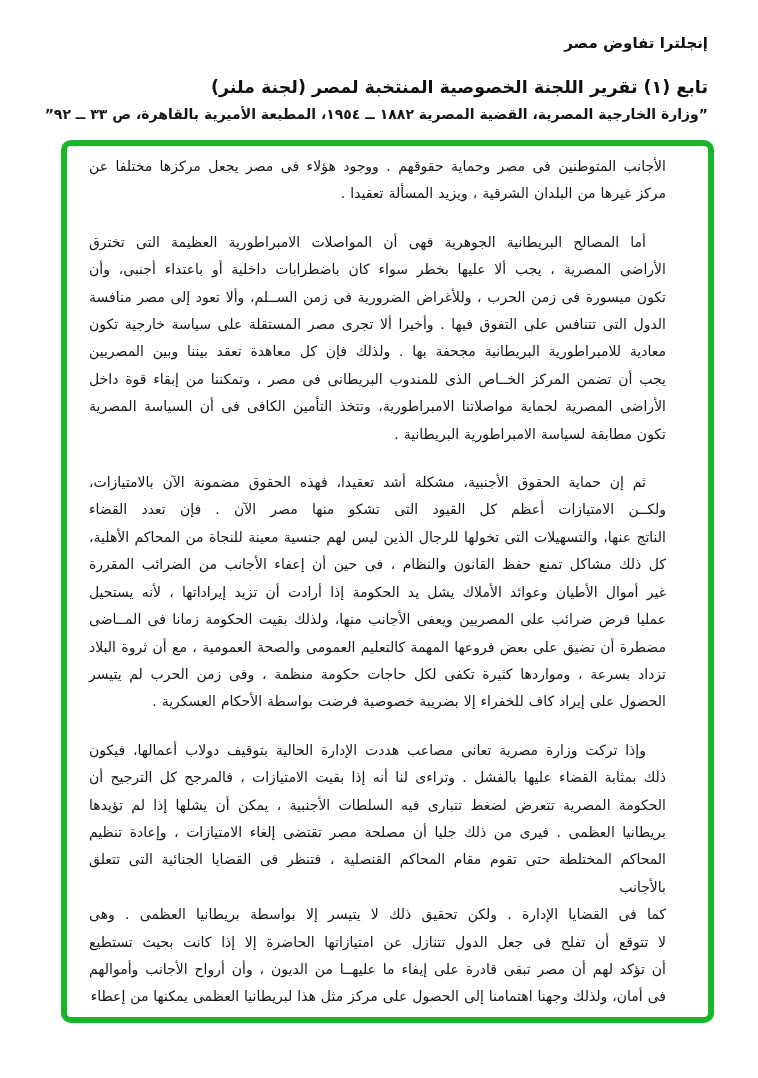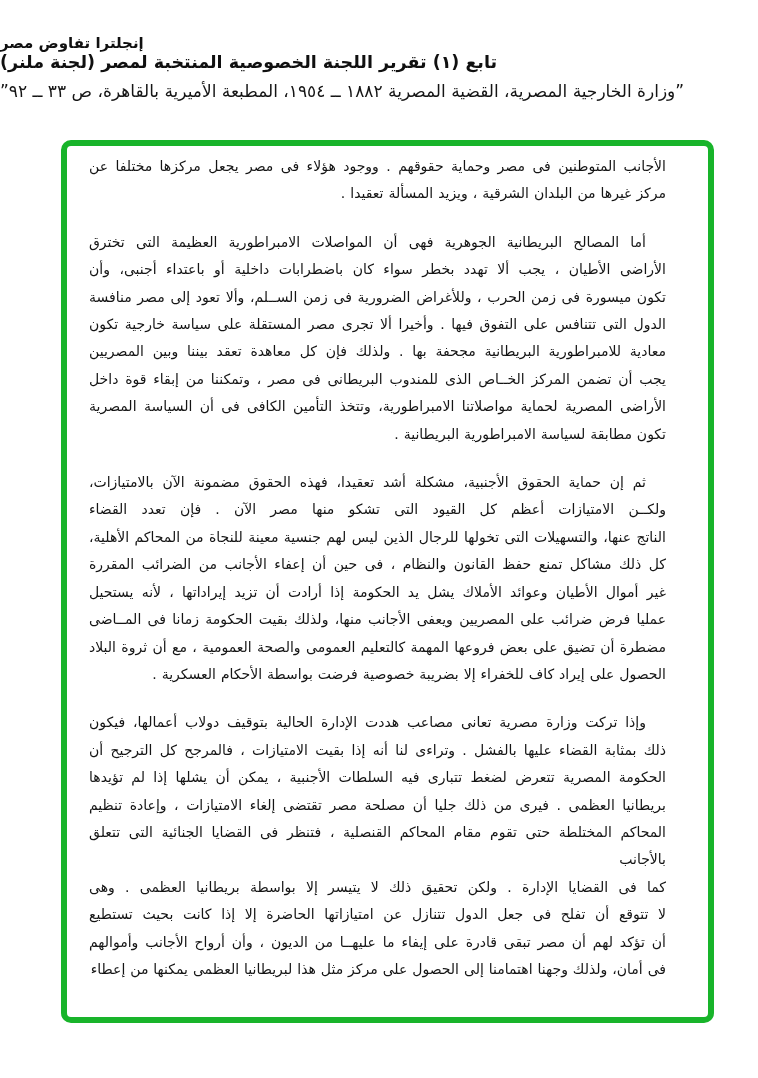--- a/index.html
+++ b/index.html
@@ -17,39 +17,39 @@
   }
   .page {
     position: absolute;
     inset: 0;
     background: #ffffff;
   }
   
   .header {
     position: absolute;
     top: 34px;
-    left: 0;
+    left: 12px;
     width: 696px;
-    text-align: left;
+    text-align: right;
     direction: rtl;
   }
   .doc-title {
     font-size: 15px;
     font-weight: bold;
     letter-spacing: 0.2px;
   }
   .doc-subtitle {
-    margin-top: 0;
+    margin-top: 25px;
     font-size: 17.5px;
     font-weight: bold;
   }
   .doc-source {
     margin-top: 9px;
-    font-size: 17px;
-    font-weight: normal;
+    font-size: 14px;
+    font-weight: bold;
     color: #151515;
   }
   
   .doc-frame {
     position: absolute;
     left: 61px;
     top: 140px;
     width: 653px;
     height: 883px;
     box-sizing: border-box;
@@ -90,36 +90,37 @@
   </div>
 
   <div class="doc-frame" style="border-color: rgb(24, 180, 42);">
     <div class="doc-text">
         <div class="para">
           <div class="tline">الأجانب المتوطنين فى مصر وحماية حقوقهم .  ووجود هؤلاء فى مصر يجعل مركزها مختلفا عن</div>
           <div class="tline">مركز غيرها من البلدان الشرقية ، ويزيد المسألة تعقيدا .</div>
         </div>
         <div class="para indent">
           <div class="tline">أما المصالح البريطانية الجوهرية فهى أن المواصلات الامبراطورية العظيمة التى تخترق</div>
-          <div class="tline">الأراضى الأطيان ، يجب ألا تهدد بخطر سواء كان باضطرابات داخلية أو باعتداء أجنبى، وأن</div>
+          <div class="tline">الأراضى المصرية ، يجب ألا عليها بخطر سواء كان باضطرابات داخلية أو باعتداء أجنبى، وأن</div>
           <div class="tline">تكون ميسورة فى زمن الحرب ، وللأغراض الضرورية فى زمن الســلم، وألا تعود إلى مصر منافسة</div>
           <div class="tline">الدول التى تتنافس على التفوق فيها .  وأخيرا ألا تجرى مصر المستقلة على سياسة خارجية تكون</div>
           <div class="tline">معادية للامبراطورية البريطانية مجحفة بها . ولذلك فإن كل معاهدة تعقد بيننا وبين المصريين</div>
           <div class="tline">يجب أن تضمن المركز الخــاص الذى للمندوب البريطانى فى مصر ، وتمكننا من إبقاء قوة داخل</div>
           <div class="tline">الأراضى المصرية لحماية مواصلاتنا الامبراطورية، وتتخذ التأمين الكافى فى أن السياسة المصرية</div>
           <div class="tline">تكون مطابقة لسياسة الامبراطورية البريطانية .</div>
         </div>
         <div class="para indent">
           <div class="tline">ثم إن حماية الحقوق الأجنبية، مشكلة أشد تعقيدا، فهذه الحقوق مضمونة الآن بالامتيازات،</div>
           <div class="tline">ولكــن  الامتيازات أعظم كل القيود التى تشكو منها مصر الآن .  فإن تعدد القضاء</div>
           <div class="tline">الناتج عنها، والتسهيلات التى تخولها للرجال الذين ليس لهم جنسية معينة للنجاة من المحاكم الأهلية،</div>
           <div class="tline">كل ذلك مشاكل تمنع حفظ القانون والنظام ، فى حين أن إعفاء الأجانب من الضرائب المقررة</div>
           <div class="tline">غير أموال الأطيان وعوائد الأملاك يشل يد الحكومة إذا أرادت أن تزيد إيراداتها ، لأنه يستحيل</div>
           <div class="tline">عمليا فرض ضرائب على المصريين ويعفى الأجانب منها، ولذلك بقيت الحكومة زمانا فى المــاضى</div>
           <div class="tline">مضطرة أن تضيق على بعض فروعها المهمة كالتعليم العمومى والصحة العمومية ، مع أن ثروة البلاد</div>
+          <div class="tline">تزداد بسرعة ، ومواردها كثيرة تكفى لكل حاجات حكومة منظمة ، وفى زمن الحرب لم يتيسر</div>
           <div class="tline">الحصول على إيراد كاف للخفراء إلا بضريبة خصوصية فرضت بواسطة الأحكام العسكرية .</div>
         </div>
         <div class="para indent">
           <div class="tline">وإذا تركت وزارة مصرية تعانى مصاعب هددت الإدارة الحالية بتوقيف دولاب أعمالها، فيكون</div>
           <div class="tline">ذلك بمثابة القضاء عليها بالفشل . وتراءى لنا أنه إذا بقيت الامتيازات ، فالمرجح كل الترجيح أن</div>
           <div class="tline">الحكومة المصرية تتعرض لضغط تتبارى فيه السلطات الأجنبية ، يمكن أن يشلها إذا لم تؤيدها</div>
           <div class="tline">بريطانيا العظمى . فيرى من ذلك جليا أن مصلحة مصر تقتضى إلغاء الامتيازات ، وإعادة تنظيم</div>
           <div class="tline">المحاكم المختلطة حتى تقوم مقام المحاكم القنصلية ، فتنظر فى القضايا الجنائية التى تتعلق بالأجانب</div>
           <div class="tline">كما فى القضايا الإدارة .  ولكن تحقيق ذلك لا يتيسر إلا بواسطة  بريطانيا العظمى .  وهى</div>
           <div class="tline">لا تتوقع أن تفلح فى جعل الدول تتنازل عن امتيازاتها الحاضرة إلا إذا كانت بحيث تستطيع</div>

